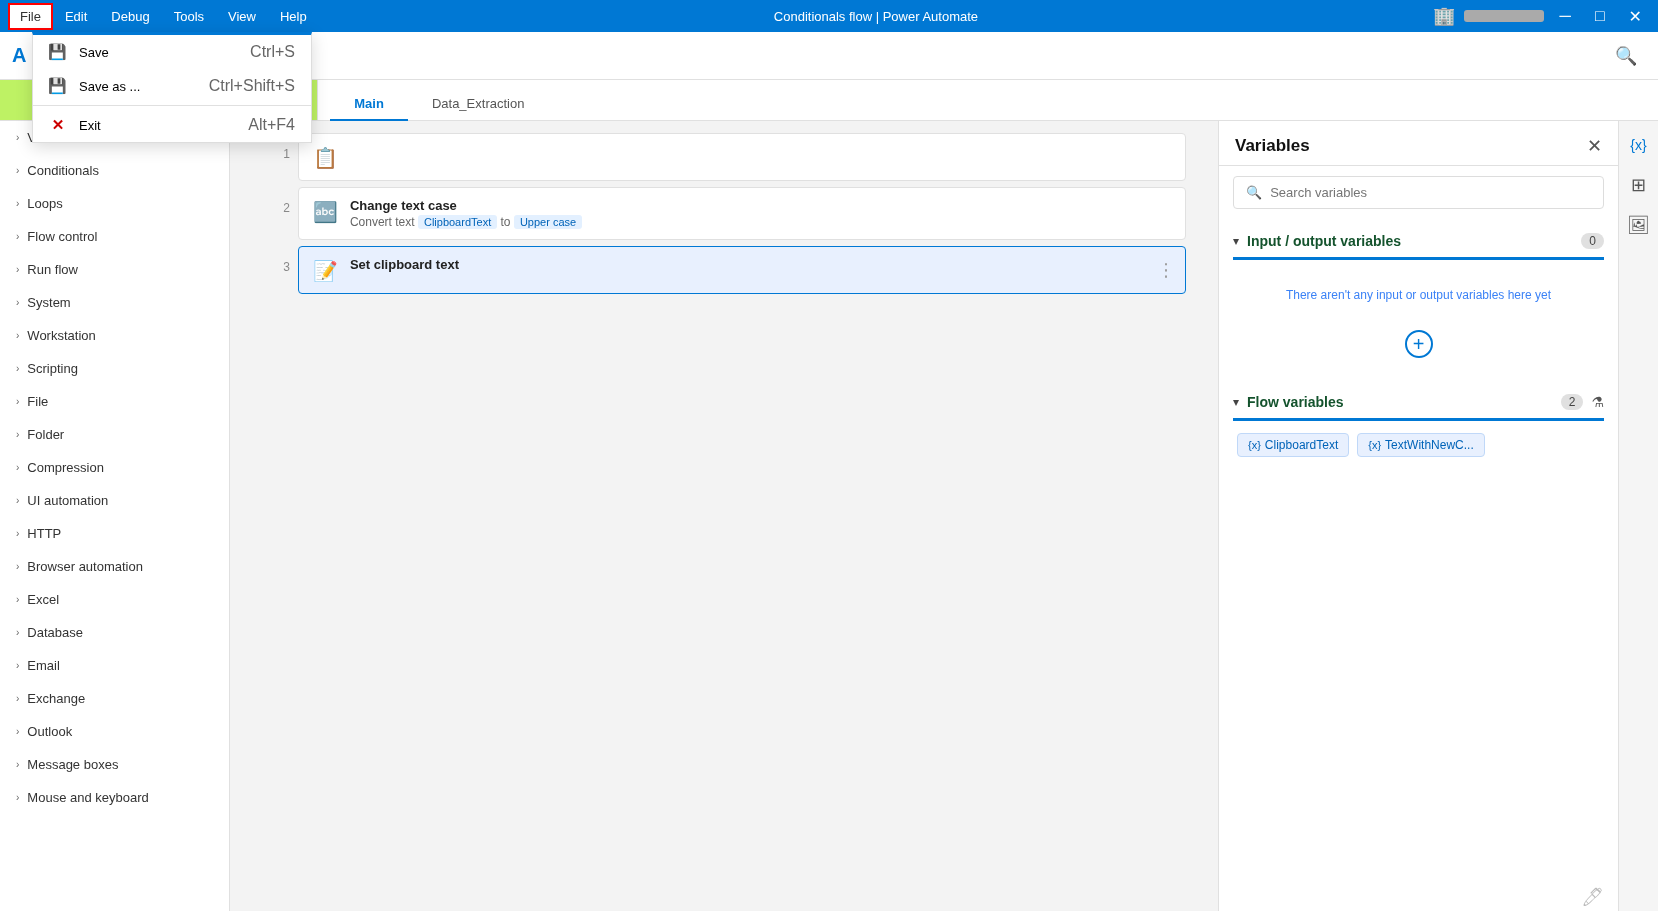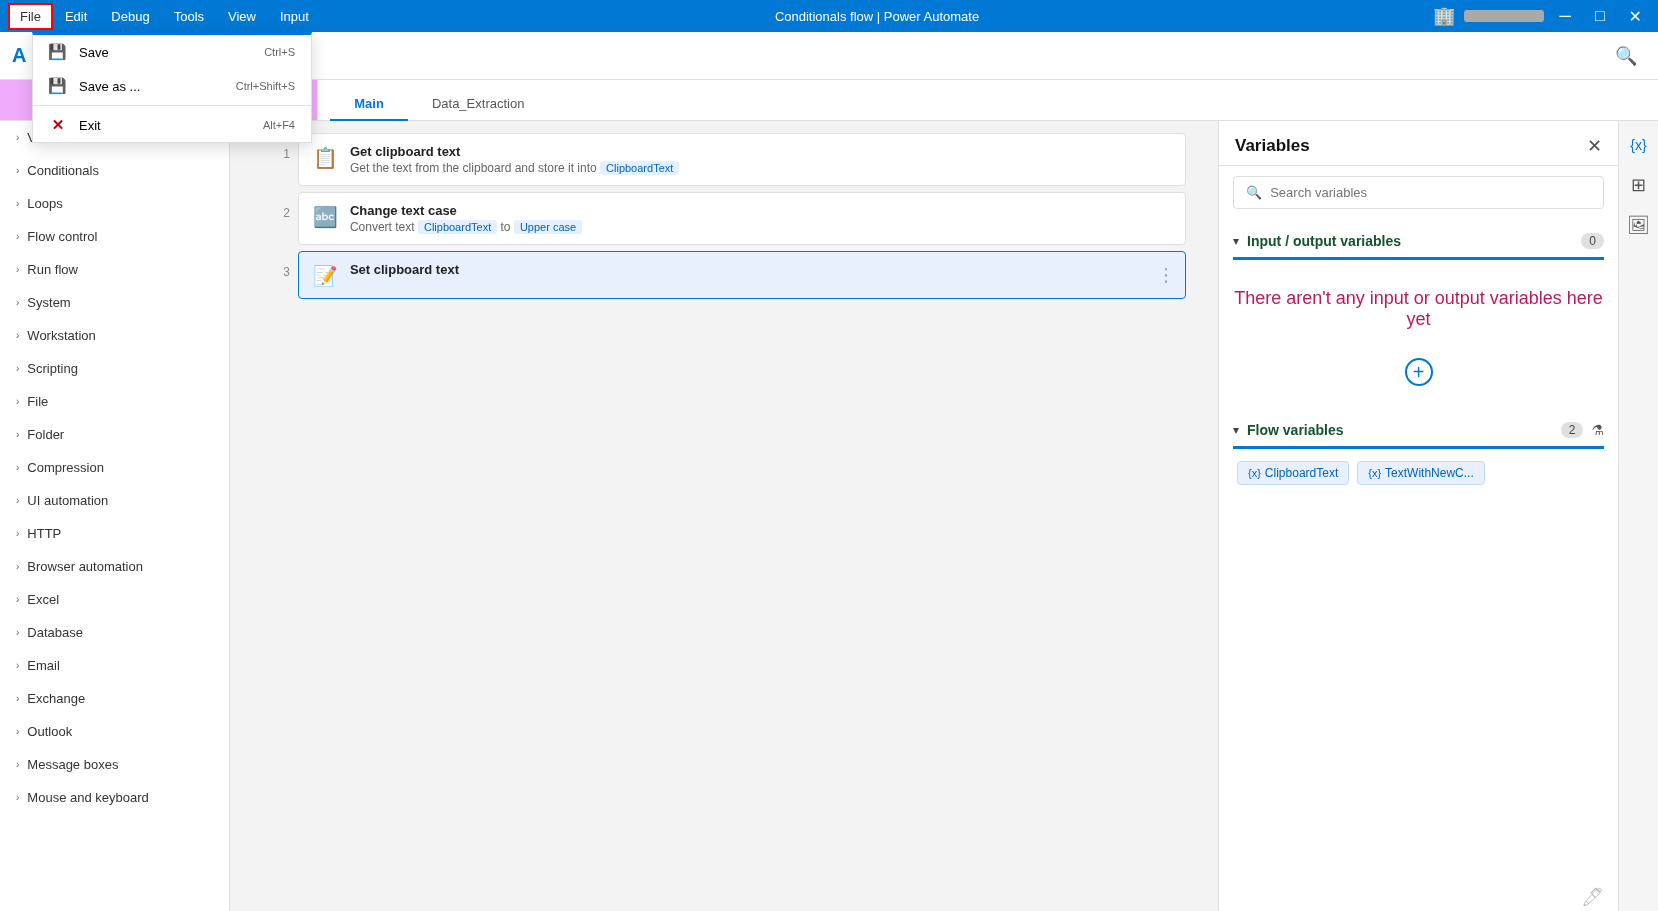--- a/index.html
+++ b/index.html
@@ -26,21 +26,21 @@
     .file-dropdown {
       position: absolute; top: 32px; left: 32px; z-index: 1000;
       background: white; border: 1px solid #ddd;
       box-shadow: 0 4px 16px rgba(0,0,0,0.15); width: 280px;
       border-top: 3px solid #0078d4;
     }
     .file-dropdown-item {
       display: flex; align-items: center; padding: 8px 16px;
       cursor: pointer; font-size: 13px; gap: 12px;
     }
-    .file-dropdown-item .shortcut { margin-left: auto; color: #666; font-size: 11px; }
+    .file-dropdown-item .shortcut { margin-left: auto; color: #666; font-size: 16px; }
     .file-dropdown-item .icon { font-size: 15px; color: #555; width: 18px; display: inline-flex; align-items: center; justify-content: center; }
     .file-dropdown-divider { height: 1px; background: #e0e0e0; margin: 2px 0; }
     .file-dropdown-item.exit-item .icon { color: #d00; }
 
     
     .toolbar {
       display: flex; align-items: center; height: 48px;
       background: white; padding: 0 12px; border-bottom: 1px solid #e0e0e0;
       gap: 8px;
     }
@@ -122,21 +122,21 @@
     .var-section-header {
       display: flex; align-items: center; padding: 8px 14px;
       cursor: pointer; gap: 8px;
     }
     .var-section-title { font-size: 14px; font-weight: 600; color: #14532d; flex: 1; }
     .var-badge {
       background: #e0e0e0; color: #444; border-radius: 10px; padding: 1px 8px;
       font-size: 12px;
     }
     .var-section-content { padding: 8px 14px; }
-    .var-empty { color: #be185d; font-size: 18px; text-align: center; padding: 20px 0; }
+    .var-empty { color: #3b82f6; font-size: 12px; text-align: center; padding: 20px 0; }
     .var-add-btn {
       display: flex; align-items: center; justify-content: center;
       width: 28px; height: 28px; border-radius: 50%; border: 2px solid #0078d4;
       color: #0078d4; font-size: 20px; cursor: pointer; margin: 8px auto;
       background: none;
     }
     .var-section-divider { height: 3px; background: #0078d4; margin: 0 14px; }
     .flow-var-divider { height: 3px; background: #0078d4; margin: 0 14px; }
     .var-chip {
       display: inline-flex; align-items: center; background: #e8f0fe;
@@ -164,21 +164,21 @@
 <body>
 
 <div class="titlebar">
   <div class="titlebar-left">
     <div class="titlebar-menu">
       <div class="titlebar-menu-item active">File</div>
       <div class="titlebar-menu-item">Edit</div>
       <div class="titlebar-menu-item">Debug</div>
       <div class="titlebar-menu-item">Tools</div>
       <div class="titlebar-menu-item">View</div>
-      <div class="titlebar-menu-item">Input</div>
+      <div class="titlebar-menu-item">Help</div>
     </div>
   </div>
   <div class="titlebar-center">Conditionals flow | Power Automate</div>
   <div class="titlebar-right">
     <span style="font-size:18px;">🏢</span>
     <span style="font-size:12px; background:#aaa; border-radius:3px; width:80px; height:12px; display:inline-block;"></span>
     <button class="titlebar-btn">─</button>
     <button class="titlebar-btn">□</button>
     <button class="titlebar-btn close">✕</button>
   </div>
@@ -205,21 +205,21 @@
 
 <div class="toolbar">
   <span class="toolbar-logo">A</span>
   <button class="toolbar-btn" style="font-size:16px;">☐</button>
   <button class="toolbar-btn" style="font-size:16px;">⏭</button>
   <button class="toolbar-btn" style="font-size:16px;">⏺</button>
   <div class="toolbar-sep"></div>
   <button class="toolbar-btn toolbar-search-btn">🔍</button>
 </div>
 
-<div style="display:flex; background:#f0abfc; border-bottom:1px solid #e0e0e0; padding-left:230px;">
+<div style="display:flex; background:#bef264; border-bottom:1px solid #e0e0e0; padding-left:230px;">
   <div style="display:flex; align-items:center; padding: 0 12px; border-right:1px solid #e0e0e0;">
     <button class="subflows-btn">
       <span>Subflows</span>
       <span>▾</span>
     </button>
   </div>
   <div class="tabs-bar" style="border-bottom:none; flex:1;">
     <div class="tab active">Main</div>
     <div class="tab">Data_Extraction</div>
   </div>
@@ -314,27 +314,20 @@
     </div>
   </div>
 
   <div class="content-area">
     <div class="flow-area">
 
       <div class="step-row">
         <div class="step-num">1</div>
         <div class="step-card">
           <div class="step-icon">📋</div>
-          <div class="step-content">
-            <div class="step-title">Get clipboard text</div>
-            <div class="step-desc">
-              Get the text from the clipboard and store it into
-              <span class="step-var">ClipboardText</span>
-            </div>
-          </div>
         </div>
       </div>
 
       <div class="step-row">
         <div class="step-num">2</div>
         <div class="step-card">
           <div class="step-icon">🔤</div>
           <div class="step-content">
             <div class="step-title">Change text case</div>
             <div class="step-desc">

